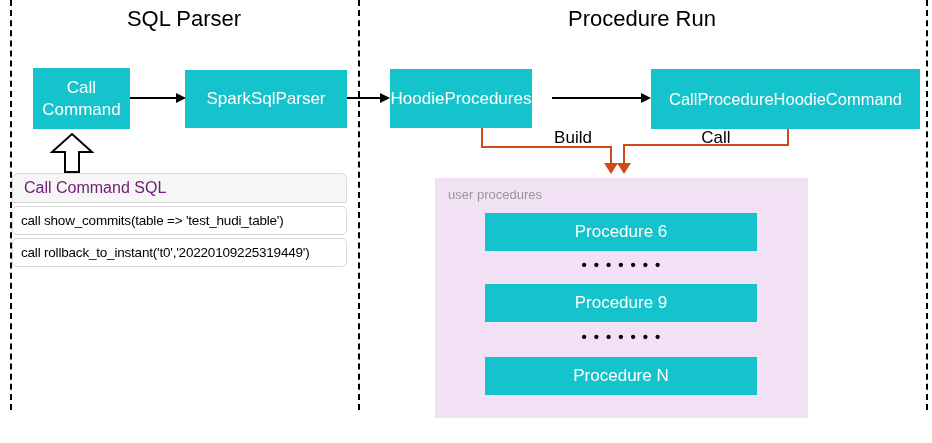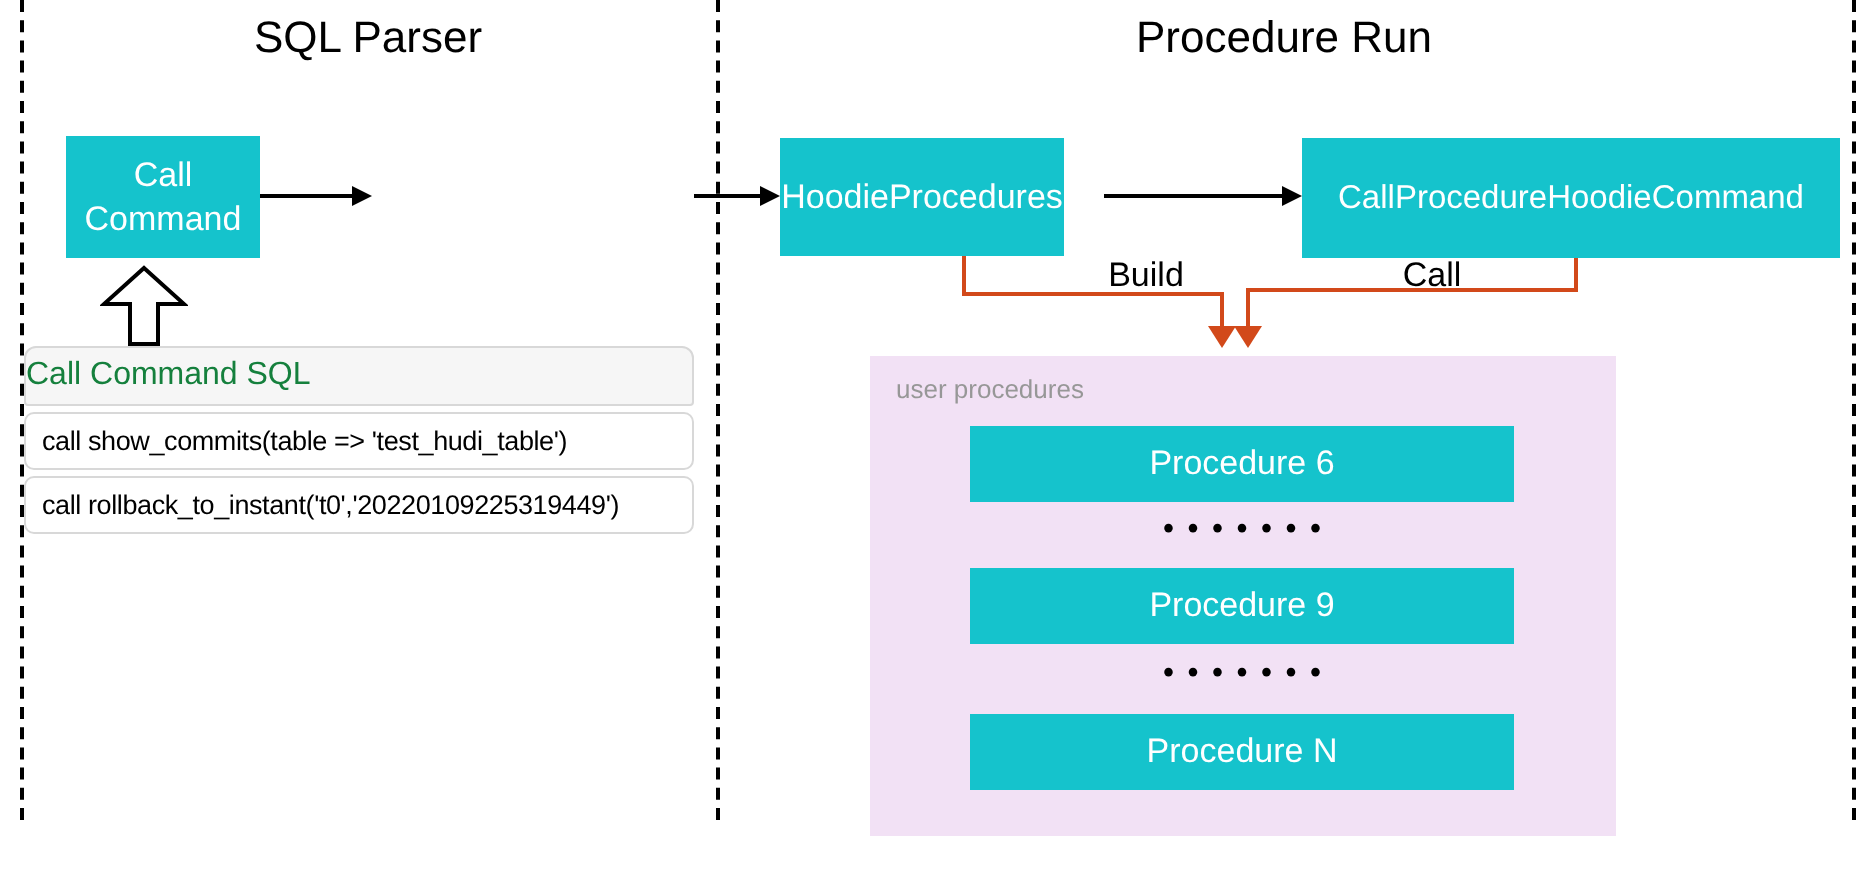--- a/index.html
+++ b/index.html
@@ -18,21 +18,21 @@
 
   .teal-box{position:absolute;background:var(--teal);color:#fff;display:flex;align-items:center;justify-content:center;text-align:center;font-size:17px;line-height:1.25;}
 
   .arrow-line{position:absolute;height:2px;background:#000;}
   .arrow-head-right{position:absolute;width:0;height:0;border-top:5px solid transparent;border-bottom:5px solid transparent;border-left:10px solid #000;}
 
   .orange-line{position:absolute;background:var(--orange);}
   .orange-head-down{position:absolute;width:0;height:0;border-left:7px solid transparent;border-right:7px solid transparent;border-top:11px solid var(--orange);}
   .edge-label{position:absolute;width:100px;text-align:center;font-size:17px;color:#000;}
 
-  .sql-panel-header{position:absolute;left:12px;top:173px;width:335px;height:30px;background:#f6f6f6;border:1px solid #d8d8d8;border-radius:6px 6px 2px 2px;box-sizing:border-box;display:flex;align-items:center;font-size:16px;color:#15803d;}
+  .sql-panel-header{position:absolute;left:12px;top:173px;width:335px;height:30px;background:#f6f6f6;border:1px solid #d8d8d8;border-radius:6px 6px 2px 2px;box-sizing:border-box;display:flex;align-items:center;padding-left:11px;font-size:16px;color:#701a75;}
   .sql-row{position:absolute;left:12px;width:335px;height:29px;background:#fff;border:1px solid #d8d8d8;border-radius:5px;box-sizing:border-box;display:flex;align-items:center;padding-left:8px;font-size:13.5px;letter-spacing:-0.2px;color:#000;white-space:nowrap;}
 
   .user-procedures-panel{position:absolute;left:435px;top:178px;width:373px;height:240px;background:var(--lavender);}
   .user-procedures-label{position:absolute;left:13px;top:9px;font-size:13px;color:var(--gray_label);}
   .procedure-box{position:absolute;left:50px;width:272px;height:38px;background:var(--teal);color:#fff;display:flex;align-items:center;justify-content:center;font-size:17px;}
   .dots-row{position:absolute;left:50px;width:272px;text-align:center;font-size:15px;font-weight:700;letter-spacing:7px;text-indent:7px;color:#000;line-height:14px;}
 
   .hollow-arrow{position:absolute;left:50px;top:132px;}
 </style>
 </head>
@@ -41,20 +41,21 @@
 <div id="canvas">
 
   <div class="dashed-line" style="left:10px;"></div>
   <div class="dashed-line" style="left:358px;"></div>
   <div class="dashed-line" style="left:926px;"></div>
 
   <div class="section-title" style="left:64px;">SQL Parser</div>
   <div class="section-title" style="left:522px;">Procedure Run</div>
 
   <div class="teal-box" style="left:33px;top:68px;width:97px;height:61px;">Call Command</div>
+  <div class="teal-box" style="left:185px;top:70px;width:162px;height:58px;">SparkSqlParser</div>
 
   <div class="teal-box" style="left:390px;top:69px;width:142px;height:59px;">HoodieProcedures</div>
   <div class="teal-box" style="left:651px;top:69px;width:269px;height:60px;font-size:16.5px;">CallProcedureHoodieCommand</div>
 
   <div>
     <div class="arrow-line" style="left:130px;top:97px;width:47px;"></div>
     <div class="arrow-head-right" style="left:176px;top:93px;"></div>
   </div>
   <div>
     <div class="arrow-line" style="left:347px;top:97px;width:34px;"></div>

